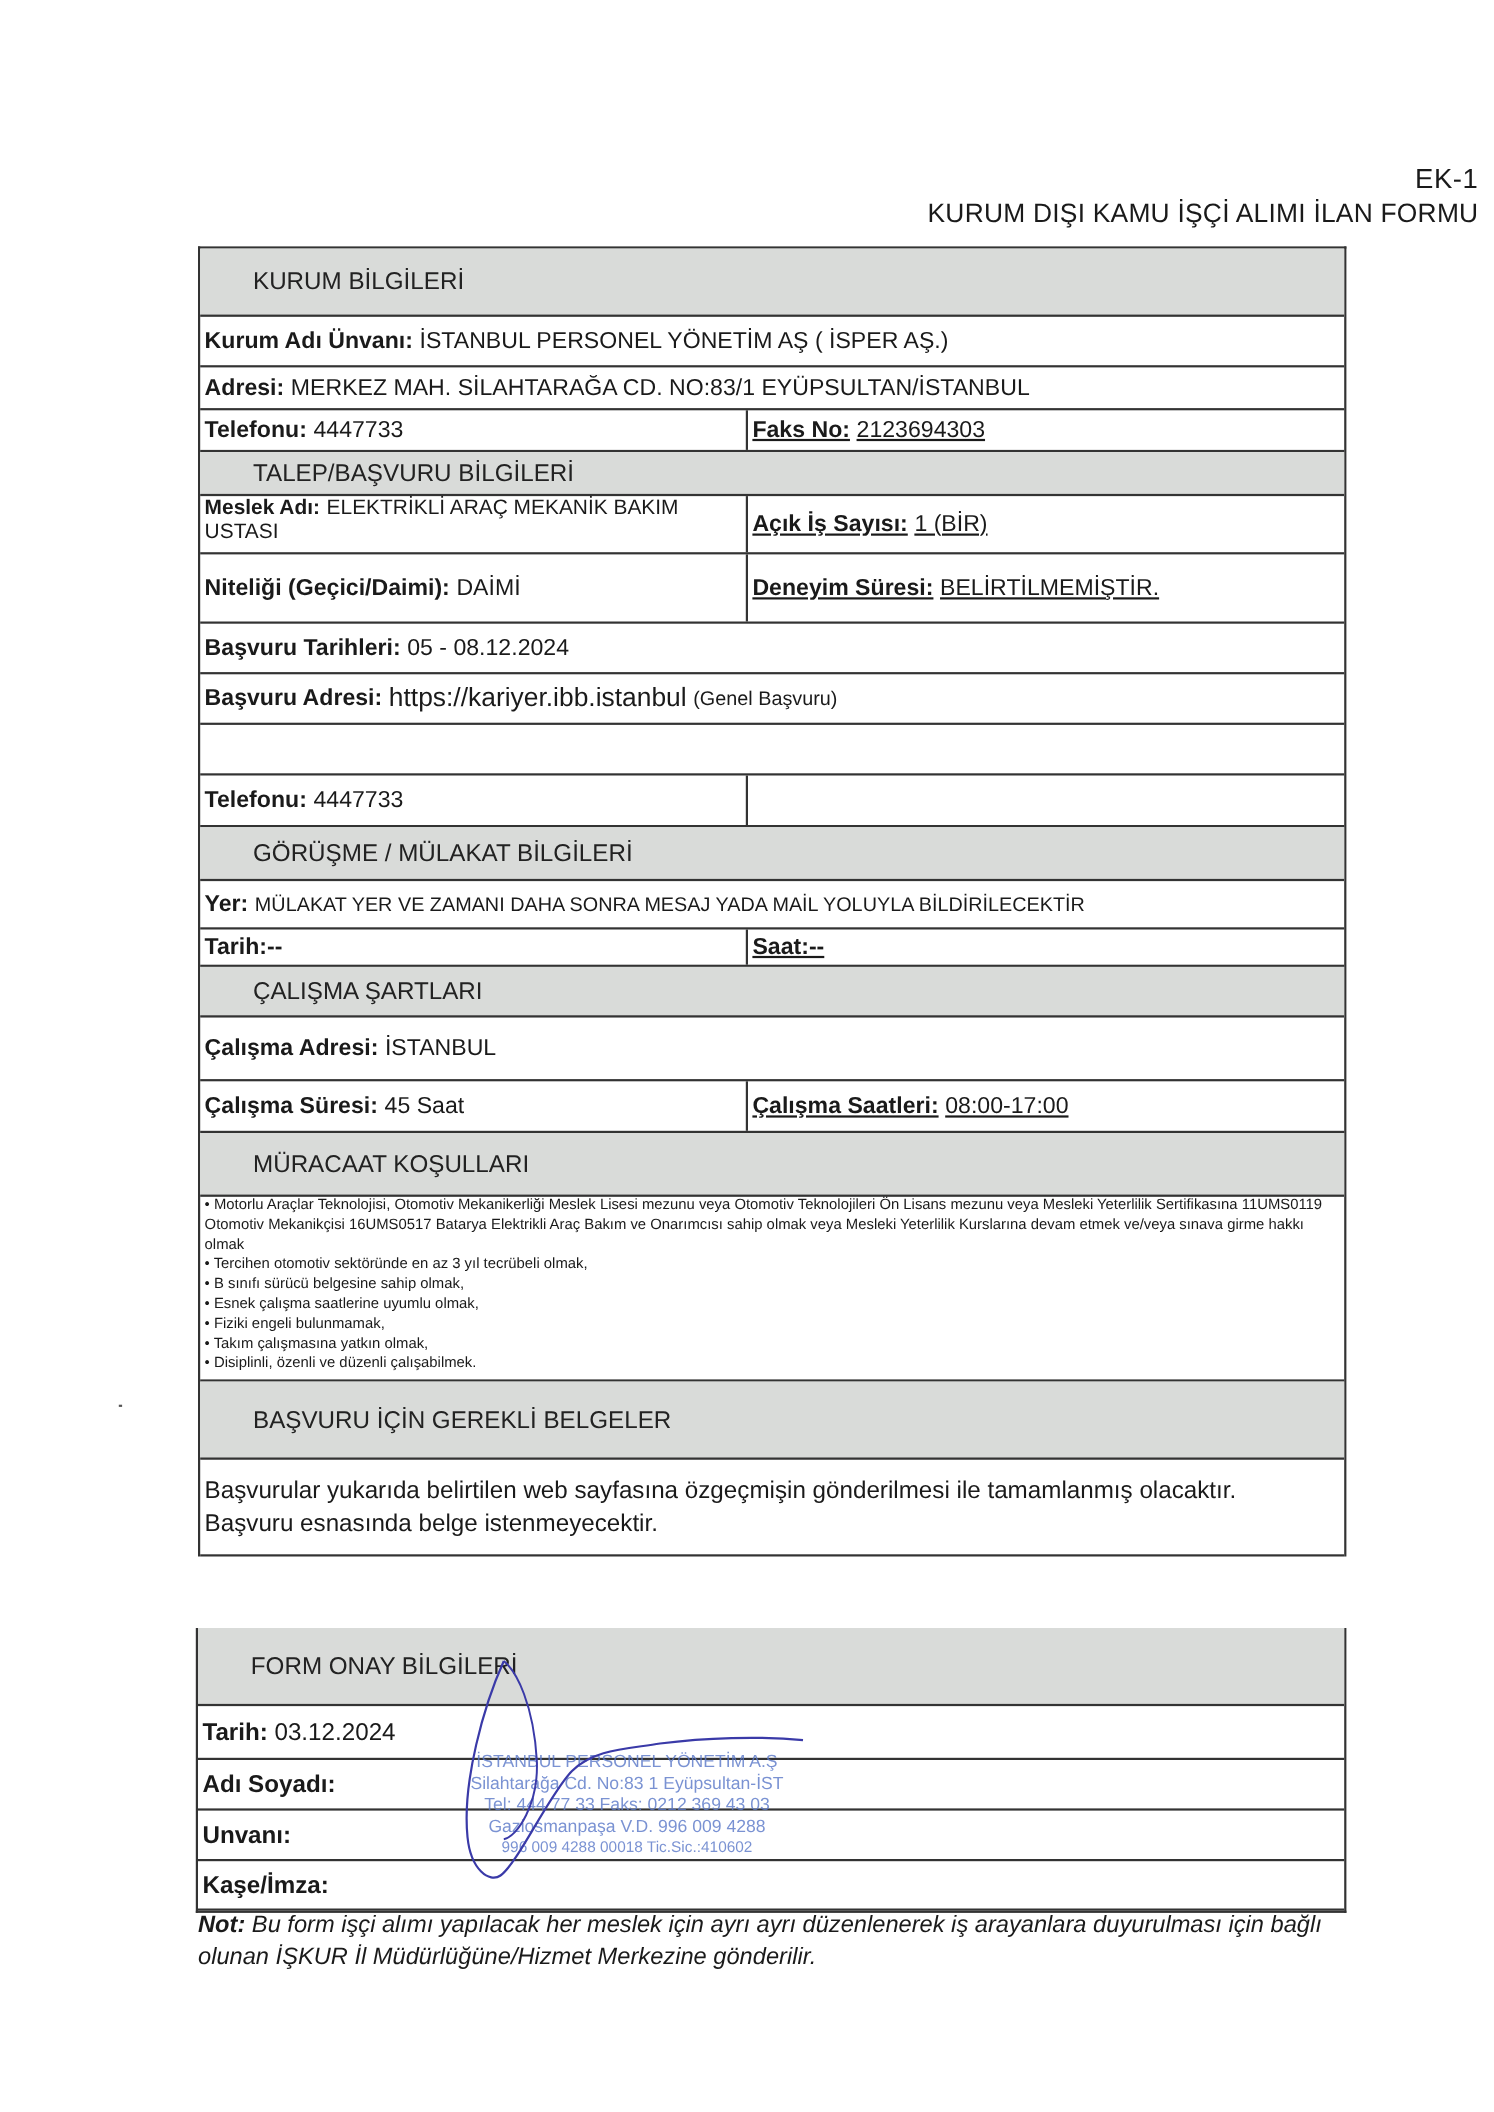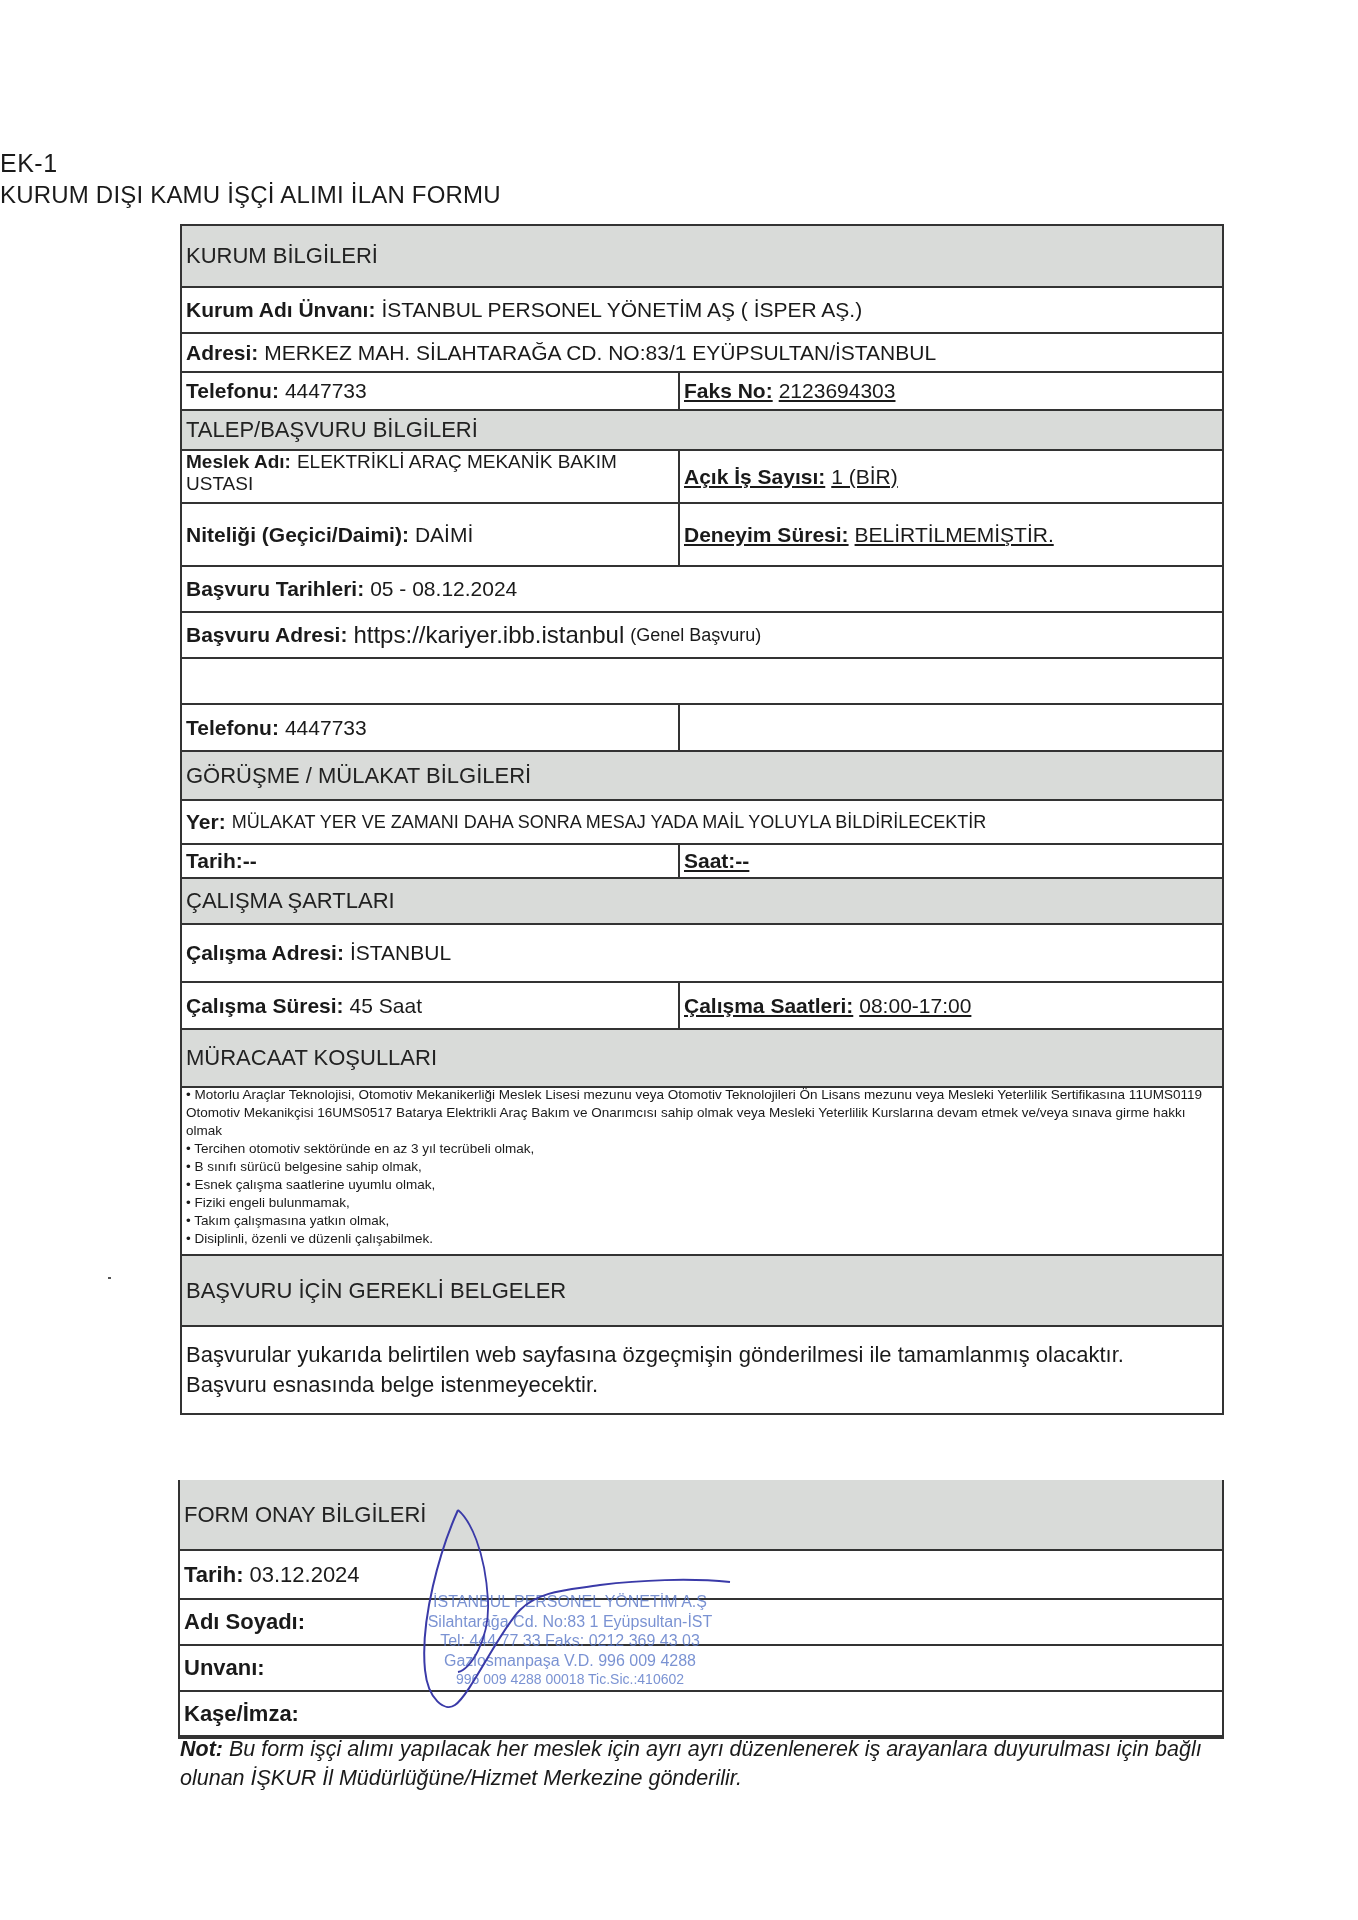--- a/index.html
+++ b/index.html
@@ -1,29 +1,29 @@
 <!DOCTYPE html>
 <html><head>
 <meta charset="utf-8">
 <style>
   html, body { margin:0; padding:0; background:#ffffff; }
   body { width:1358px; height:1920px; position:relative; overflow:hidden;
          font-family:"Liberation Sans", "DejaVu Sans", sans-serif; color:#1a1a1a; }
-  .title-block { position:absolute; left:0; width:1344px; top:148px; text-align:left; }
+  .title-block { position:absolute; left:0; width:1344px; top:148px; text-align:right; }
   .title-block .ek { font-size:25px; line-height:30px; letter-spacing:0.5px; }
   .title-block .main { font-size:24px; line-height:30px; margin-top:2px; letter-spacing:0.2px; }
   .form { position:absolute; left:180px; top:224px; width:1040px; border:2px solid #333; border-bottom:none; }
   .form2 { position:absolute; left:178px; top:1480px; width:1042px; border:2px solid #333; border-top:none; }
   .row { display:flex; border-bottom:2px solid #333; box-sizing:border-box; }
   .row.section { background:#d9dbd9; }
   .cell { padding:0 4px; display:flex; align-items:center; box-sizing:border-box; font-size:21px; }
   .cell.half { width:498px; border-right:2px solid #333; }
   .cell.half2 { flex:1;text-decoration:underline; }
   .cell.full { flex:1; }
-  .section .cell { font-size:22px; color:#222; }
+  .section .cell { font-size:22px; color:#222;margin-left:44px; }
   b.lbl { font-weight:bold; margin-right:6px; }
   .url { font-size:24px; }
   .small { font-size:18px; }
   .cond { font-size:13.5px; line-height:18px; padding:6px 4px 6px 4px; display:block; }
   .cond div { margin:0; }
   .docs { font-size:22px; line-height:30px; display:block; padding:6px 4px; }
   .approve .cell { font-size:22px; }
   .note { position:absolute; left:180px; top:1735px; width:1050px; font-size:21.5px; font-style:italic; line-height:29px; }
   .note b { font-weight:bold; }
   .stamp { position:absolute; left:400px; top:1490px; width:340px; height:230px; pointer-events:none; }

